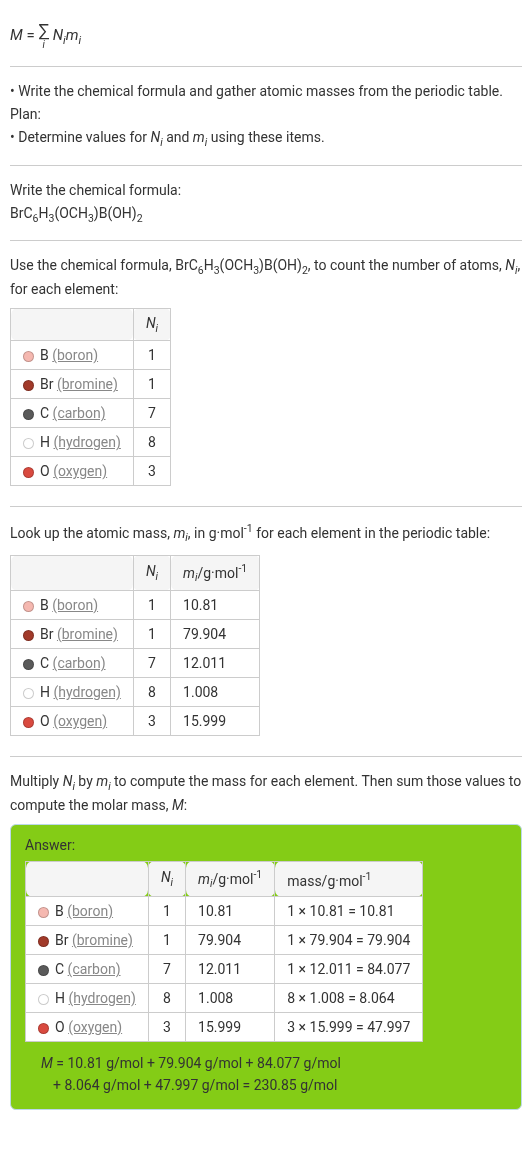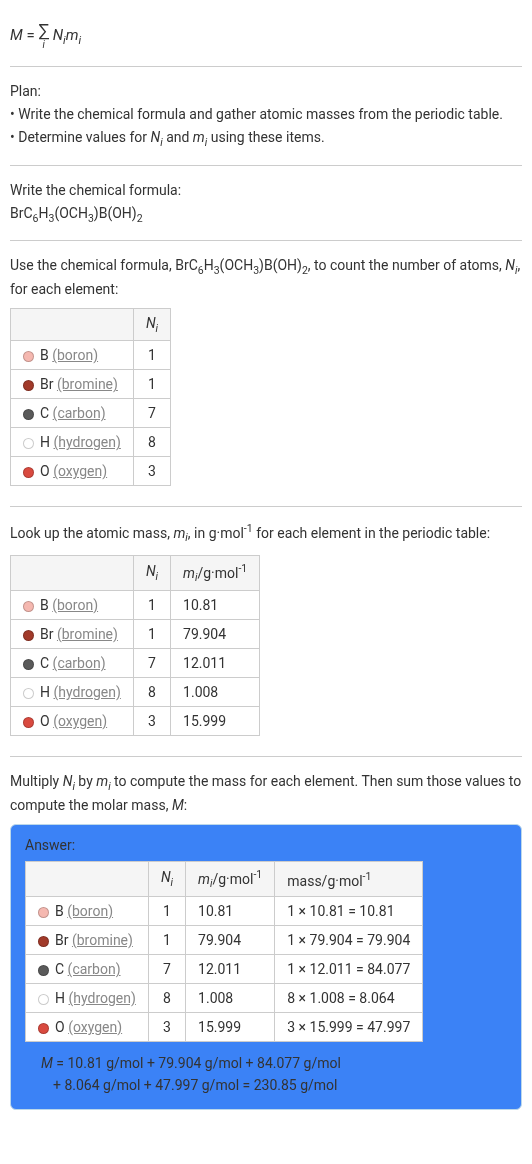--- a/index.html
+++ b/index.html
@@ -44,34 +44,35 @@
       margin: 8px 0;
     }
     th, td {
       border: 1px solid #ccc;
       padding: 6px 12px;
       text-align: left;
       font-weight: normal;
     }
     th {
       background: #f5f5f5;
+      border-radius: 7px;
     }
     td.num, th.num { text-align: center; }
     .swatch {
       display: inline-block;
       width: 11px;
       height: 11px;
       border-radius: 50%;
       margin-right: 6px;
       vertical-align: middle;
       border: 1px solid rgba(0,0,0,0.2);
     }
     .elem-label { color: #888; text-decoration: underline; }
     .answer-box {
-      background: #3b82f6;
+      background: #84cc16;
       border: 1px solid #bcd8ea;
       border-radius: 6px;
       padding: 12px 14px;
       margin-top: 8px;
     }
     .answer-box table th, .answer-box table td {
       background: #fff;
     }
     .answer-box table th { background: #f5f5f5; }
     .answer-title { margin-bottom: 6px; }
@@ -86,22 +87,22 @@
         <span class="sum-sym">∑</span>
         <span class="sum-idx">i</span>
       </span>
     <span class="italic">N</span><span class="sub italic">i</span><span class="italic">m</span><span class="sub italic">i</span>
   </div>
 </div>
 
 <hr class="divider">
 
 <div class="section">
+  <div class="text-line">• Write the chemical formula and gather atomic masses from the periodic table.</div>
   <div class="text-line">Plan:</div>
-  <div class="text-line">• Write the chemical formula and gather atomic masses from the periodic table.</div>
   <div class="text-line">
     <span>• Determine values for </span><span class="italic">N</span><span class="sub italic">i</span><span> and </span><span class="italic">m</span><span class="sub italic">i</span><span> using these items.</span>
   </div>
 </div>
 
 <hr class="divider">
 
 <div class="section">
   <div class="text-line">Write the chemical formula:</div>
   <div class="text-line">

